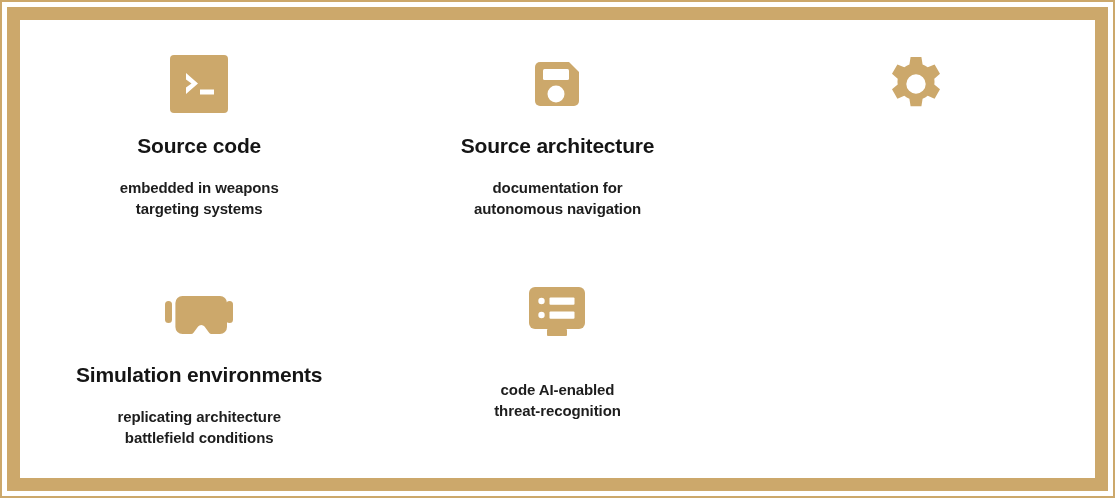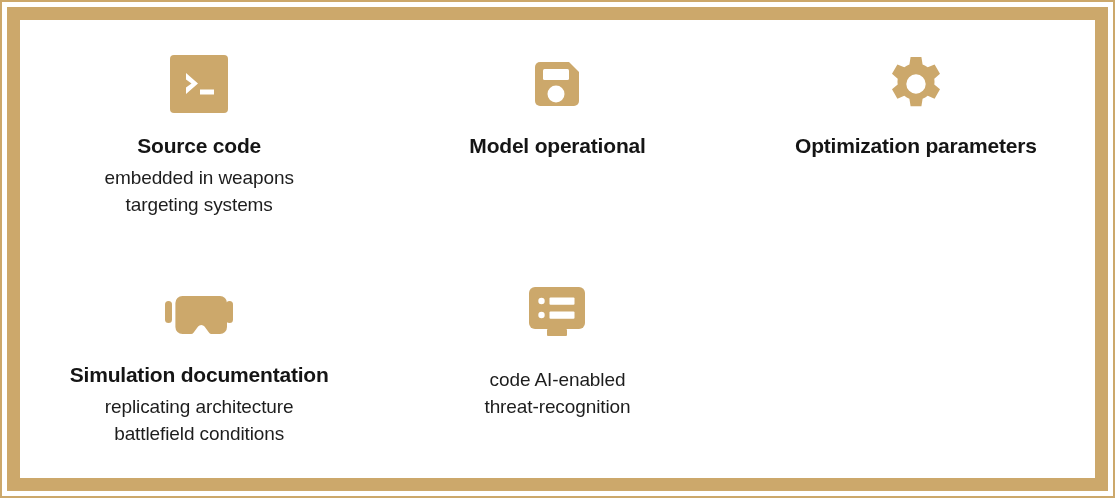--- a/index.html
+++ b/index.html
@@ -94,27 +94,27 @@
     font-size: 21px;
     font-weight: bold;
     color: #151515;
     line-height: 1.18;
     text-align: center;
     letter-spacing: -0.2px;
     margin: 0 0 2px 0;
   }
 
   .card-desc {
-    font-size: 19px;
-    font-weight: normal;
+    font-size: 15px;
+    font-weight: bold;
     color: #1d1d1d;
     line-height: 1.42;
     text-align: center;
     letter-spacing: -0.1px;
-    margin: 4px;
+    margin: 16px;
     white-space: pre-line;
   }
 </style>
 </head>
 <body>
 
 <div class="canvas">
 
   <div class="frame-outer"></div>
   <div class="frame-inner"></div>
@@ -136,49 +136,50 @@
       </div>
 
       <div class="cell">
         <div class="icon-wrap">
           <svg width="58" height="58" viewBox="0 0 58 58" aria-hidden="true">
             <path d="M7 12 a5 5 0 0 1 5-5 h29 l10 10 v29 a5 5 0 0 1 -5 5 h-34 a5 5 0 0 1 -5 -5 Z" fill="#CCA86B"></path>
             <rect x="15" y="14" width="26" height="11" rx="1.5" fill="#FFFFFF"></rect>
             <circle cx="28" cy="39" r="8.5" fill="#FFFFFF"></circle>
           </svg>
         </div>
-        <p class="card-title">Model operational</p>
+        <p class="card-title">Source architecture</p>
+        <p class="card-desc">documentation for
+autonomous navigation</p>
       </div>
 
       <div class="cell">
         <div class="icon-wrap">
           <svg width="62" height="62" viewBox="0 0 62 62" aria-hidden="true">
             <path fill="#CCA86B" fill-rule="evenodd" d="
               M25.6 4 h10.8 l1.2 7.4 a20.5 20.5 0 0 1 5.1 2.95 l6.9-2.85 l5.4 9.35 l-5.7 4.8
               a20.8 20.8 0 0 1 0 5.9 l5.7 4.8 l-5.4 9.35 l-6.9-2.85 a20.5 20.5 0 0 1 -5.1 2.95
               l-1.2 7.4 h-10.8 l-1.2-7.4 a20.5 20.5 0 0 1 -5.1-2.95 l-6.9 2.85 l-5.4-9.35
               l5.7-4.8 a20.8 20.8 0 0 1 0-5.9 l-5.7-4.8 l5.4-9.35 l6.9 2.85
               a20.5 20.5 0 0 1 5.1-2.95 Z
               M31 21.3 a9.7 9.7 0 1 0 0 19.4 a9.7 9.7 0 0 0 0-19.4 Z"></path>
           </svg>
         </div>
-        <p class="card-title">Optimization parameters</p>
       </div>
 
       <div class="cell">
         <div class="icon-wrap">
           <svg width="68" height="46" viewBox="0 0 68 46" aria-hidden="true">
             <rect x="0" y="11" width="7" height="22" rx="3.5" fill="#CCA86B"></rect>
             <rect x="61" y="11" width="7" height="22" rx="3.5" fill="#CCA86B"></rect>
             <path d="M13 6 h42 a7 7 0 0 1 7 7 v24 a7 7 0 0 1 -7 7 h-8.5
                      a3 3 0 0 1 -2.4 -1.2 l-4.6 -6.2 a4 4 0 0 0 -6.4 0 l-4.6 6.2
                      a3 3 0 0 1 -2.4 1.2 h-8.7 a7 7 0 0 1 -7 -7 v-24 a7 7 0 0 1 7 -7 Z" fill="#CCA86B"></path>
           </svg>
         </div>
-        <p class="card-title">Simulation documentation</p>
+        <p class="card-title">Simulation environments</p>
         <p class="card-desc">replicating architecture
 battlefield conditions</p>
       </div>
 
       <div class="cell">
         <div class="icon-wrap">
           <svg width="58" height="54" viewBox="0 0 58 54" aria-hidden="true">
             <rect x="1" y="1" width="56" height="42" rx="6" ry="6" fill="#CCA86B"></rect>
             <rect x="19" y="43" width="20" height="7" rx="1" fill="#CCA86B"></rect>
             <circle cx="13.5" cy="15" r="3.2" fill="#FFFFFF"></circle>

